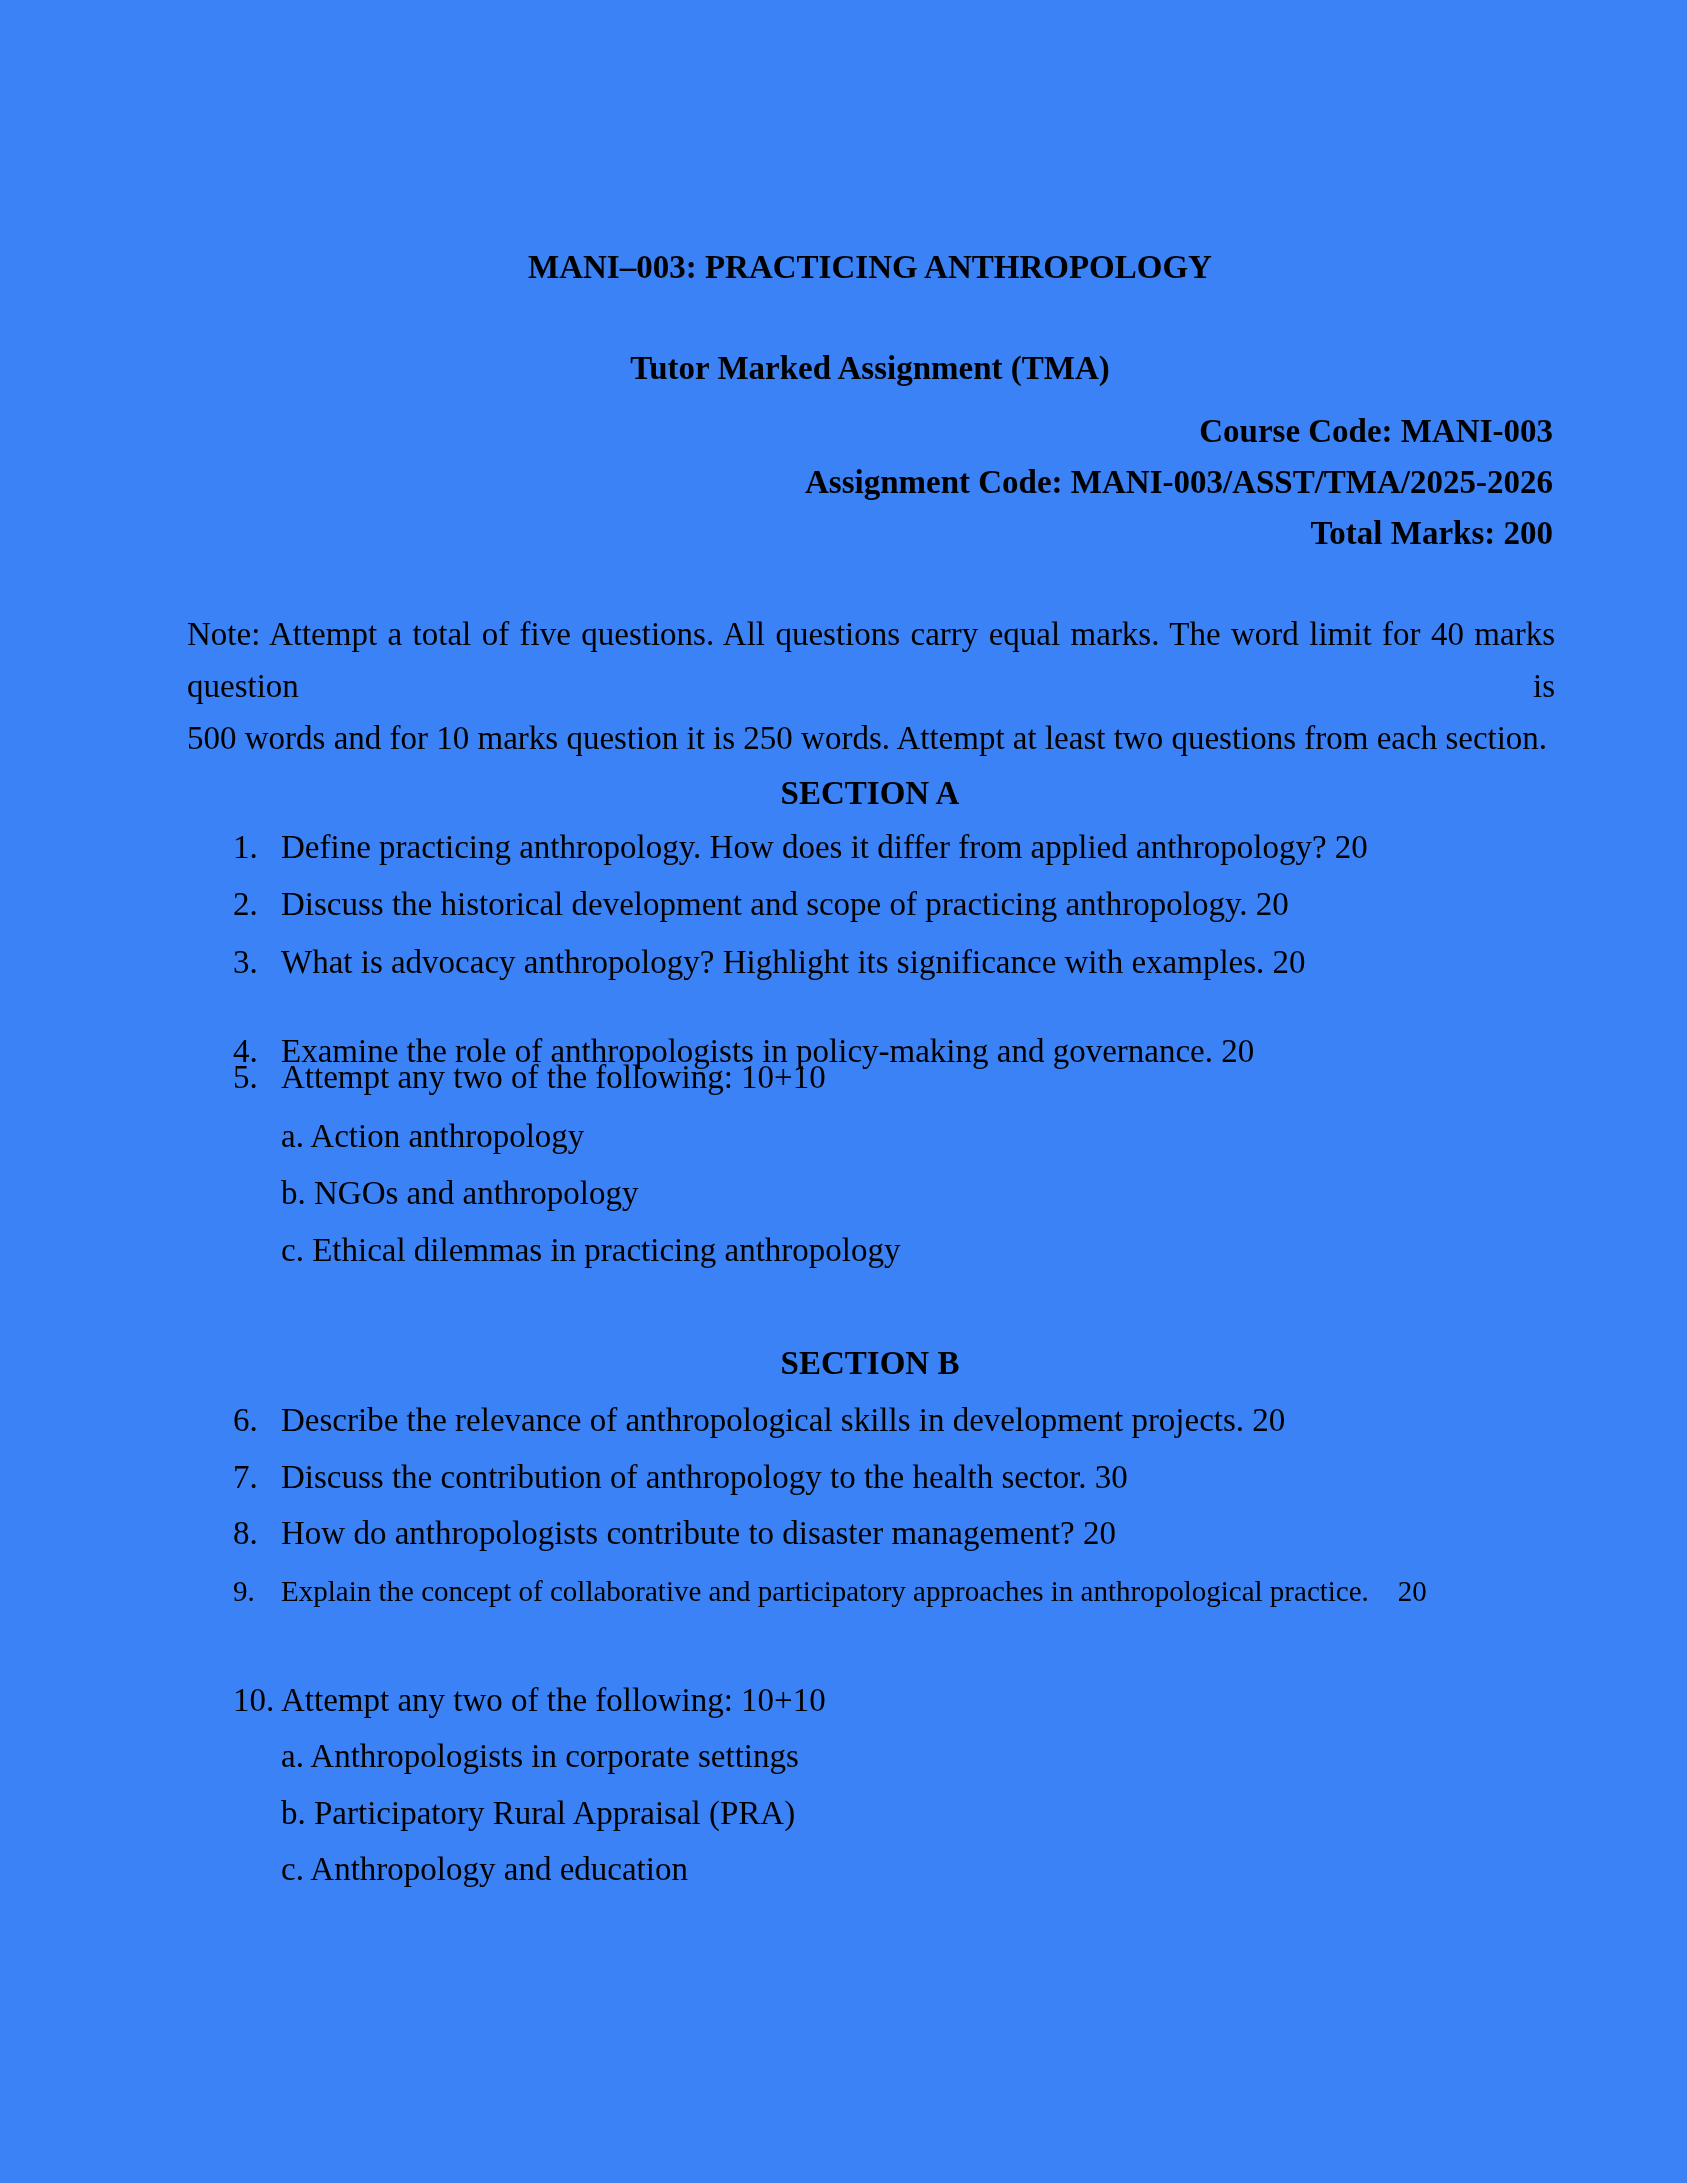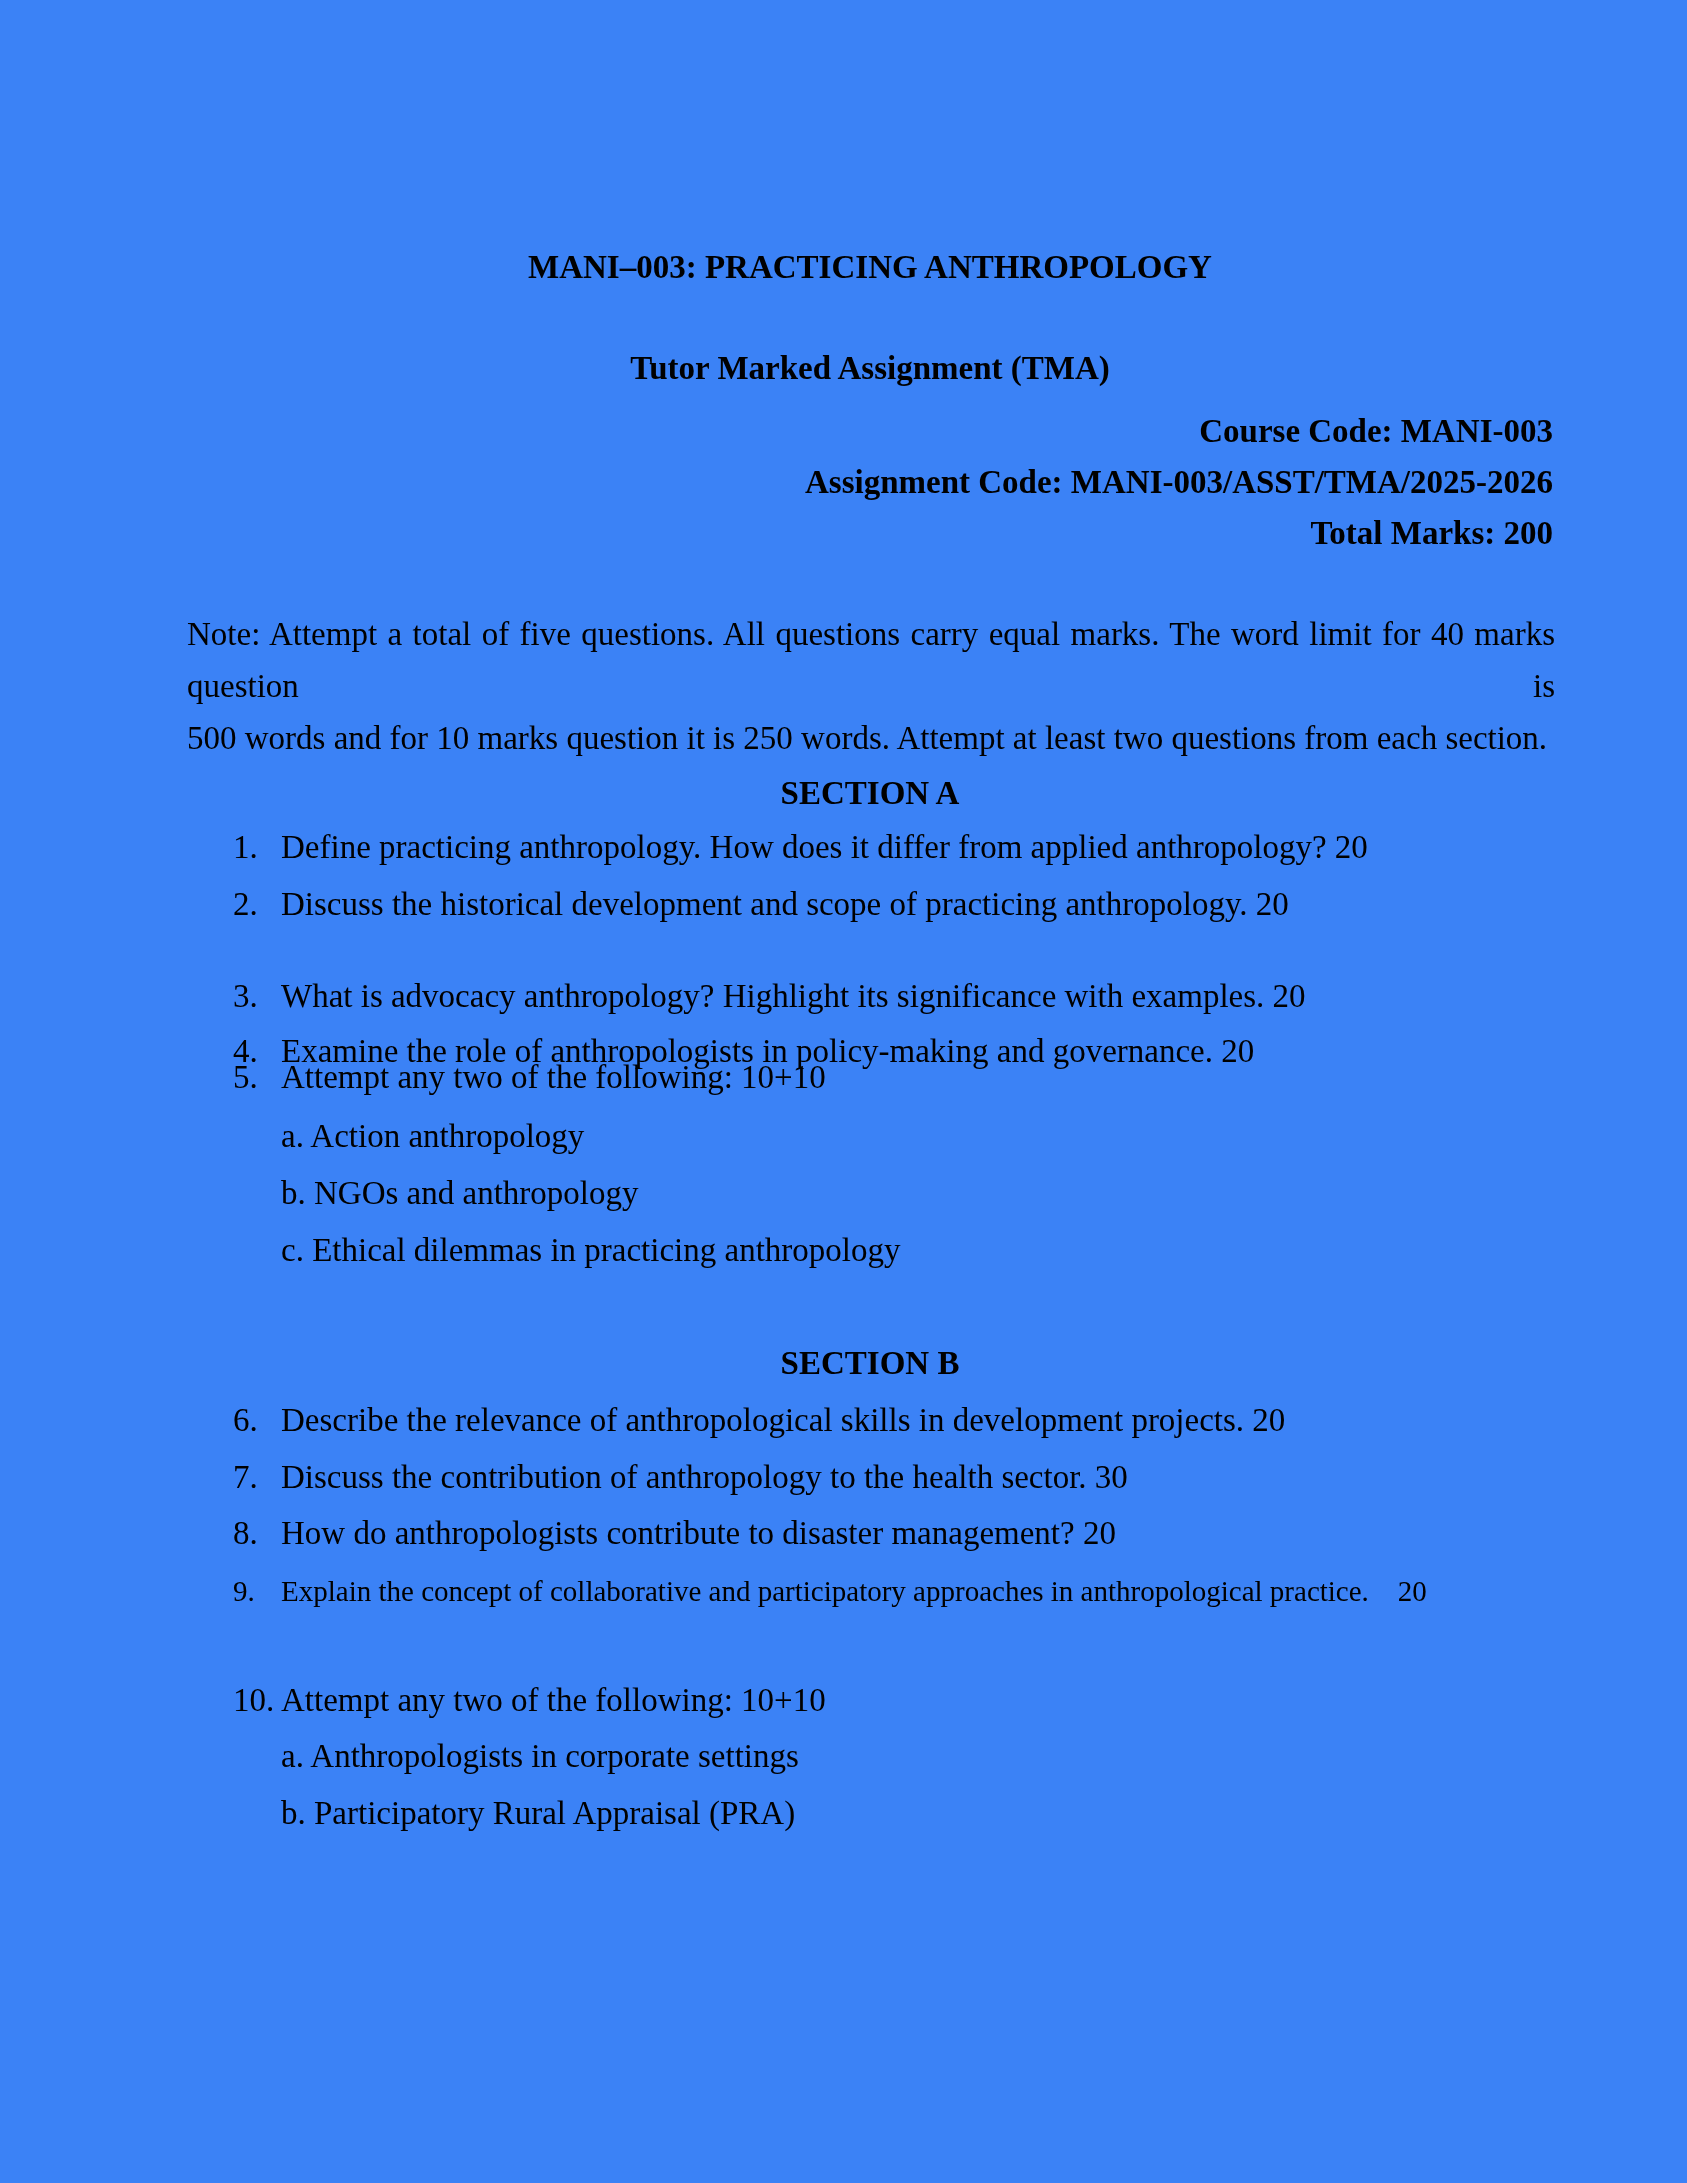--- a/index.html
+++ b/index.html
@@ -22,21 +22,21 @@
   .note-block { top: 608px; left: 187px; width: 1368px; line-height: 52px; }
   .note-l1 { text-align: justify; text-align-last: justify; }
   .note-l2 { text-align: left; }
   .section-heading { text-align: center; font-weight: bold; }
   .sec-a { top: 768px; }
   .sec-b { top: 1338px; }
   .q { left: 233px; width: 1323px; white-space: nowrap; }
   .q .num { display: inline-block; width: 48px; }
   .q-small { font-size: 29px; }
   .sub { left: 281px; width: 1277px; white-space: nowrap; }
-  .q1 { top: 822px; } .q2 { top: 879px; } .q3 { top: 937px; margin-top: 34px; }
+  .q1 { top: 822px; } .q2 { top: 879px; } .q3 { top: 937px; }
   .q4 { top: 1026px; } .q5 { top: 1052px; }
   .sa1 { top: 1111px; } .sa2 { top: 1168px; } .sa3 { top: 1225px; }
   .q6 { top: 1395px; } .q7 { top: 1452px; } .q8 { top: 1508px; }
   .q9 { top: 1566px; } .q10 { top: 1675px; }
   .sb1 { top: 1731px; } .sb2 { top: 1788px; } .sb3 { top: 1844px; }
 </style>
 </head>
 <body>
 
 <div class="page">
@@ -70,15 +70,16 @@
   <div class="abs content-col section-heading sec-b">SECTION B</div>
 
   <div class="abs q q6"><span class="num">6.</span><span>Describe the relevance of anthropological skills in development projects. 20</span></div>
   <div class="abs q q7"><span class="num">7.</span><span>Discuss the contribution of anthropology to the health sector. 30</span></div>
   <div class="abs q q8"><span class="num">8.</span><span>How do anthropologists contribute to disaster management? 20</span></div>
   <div class="abs q q9 q-small"><span class="num">9.</span><span>Explain the concept of collaborative and participatory approaches in anthropological practice.&nbsp;&nbsp;&nbsp; 20</span></div>
   <div class="abs q q10"><span class="num">10.</span><span>Attempt any two of the following: 10+10</span></div>
 
   <div class="abs sub sb1">a. Anthropologists in corporate settings</div>
   <div class="abs sub sb2">b. Participatory Rural Appraisal (PRA)</div>
+  <div class="abs sub sb3">c. Anthropology and education</div>
 
 </div>
 
 
 </body></html>

